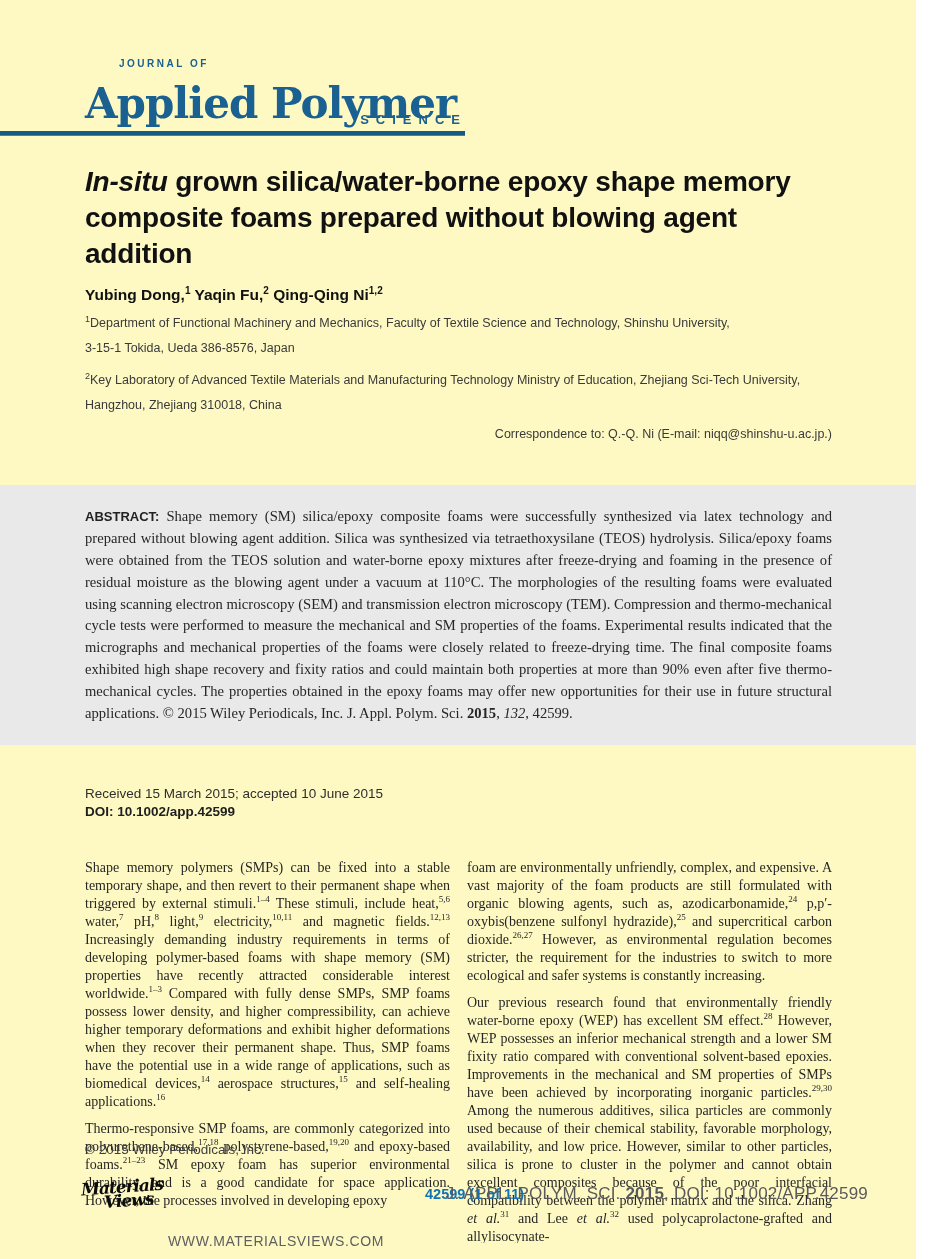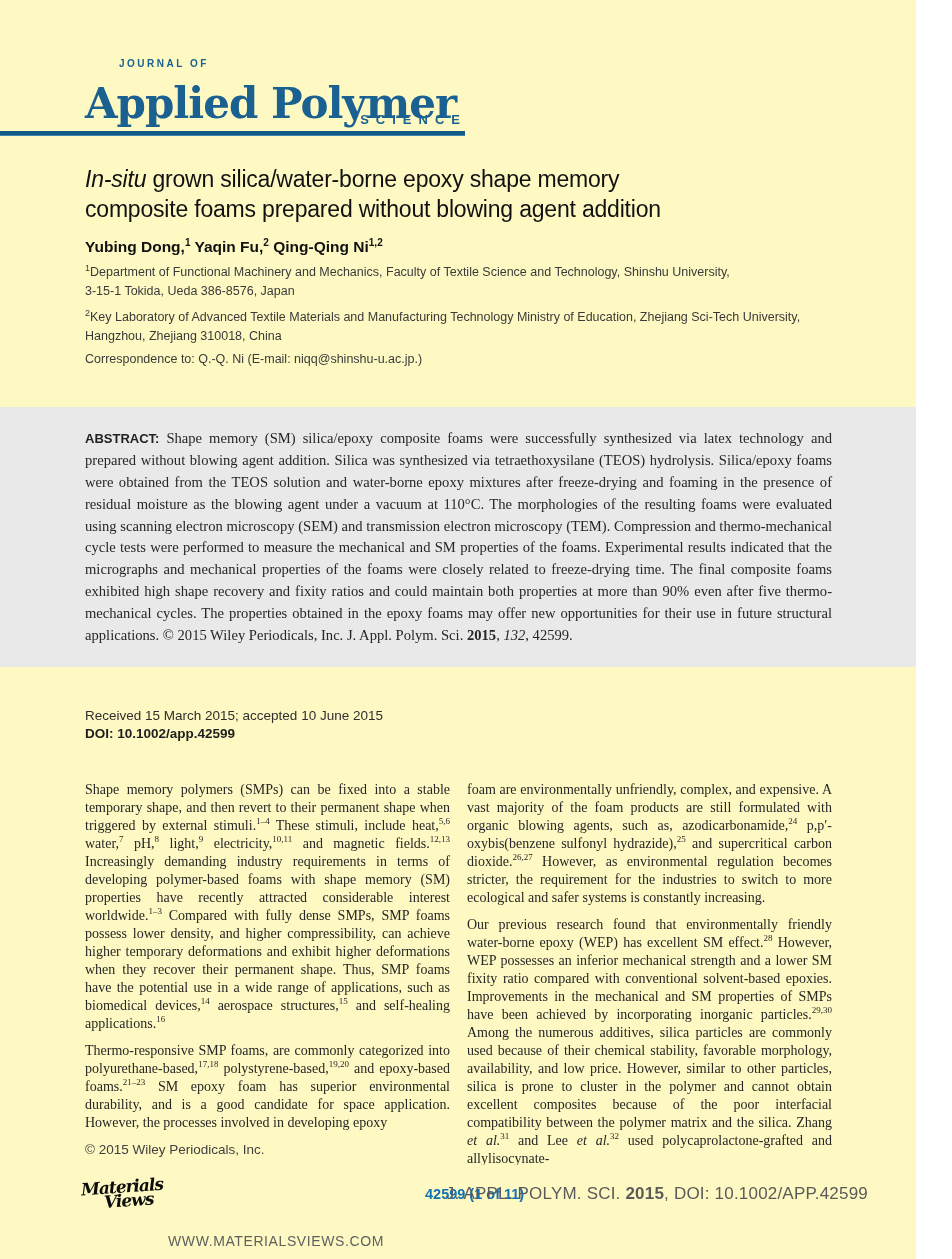--- a/index.html
+++ b/index.html
@@ -33,31 +33,31 @@
     color: #1a6191;
   }
   .logo-rule {
     position: absolute; left: 0; top: 131px;
     width: 465px; height: 5px; background: #155a87;
     border-bottom: 1px solid #3c85ad;
   }
   
   .titleblock { padding: 36px 84px 0 85px; }
   .article-title {
-    font-size: 23px; font-weight: normal; letter-spacing: -0.2px;
-    line-height: 30px; color: #111;
+    font-size: 28px; font-weight: bold; letter-spacing: -0.2px;
+    line-height: 36px; color: #111;
   }
   .authors { margin-top: 13px; font-size: 15.5px; font-weight: bold; color: #111; }
   .authors sup { font-size: 10px; }
   .affil {
-    margin-top: 3px; font-size: 12.5px; line-height: 19px;
+    margin-top: 3px; font-size: 12.5px; line-height: 25px;
     color: #3a3a3a; font-weight: 400;
   }
   .affil sup { font-size: 9px; }
-  .corr { margin-top: 4px; }
+  .corr { margin-top: 4px; text-align: right; }
   
   .abstract-band {
     margin-top: 38px;
     background: #e9e9ea;
     padding: 21px 84px 21px 85px;
   }
   .abstract-text {
     font-family: "Liberation Serif", serif;
     font-size: 14.6px; line-height: 21.8px;
     text-align: justify; color: #262626;

